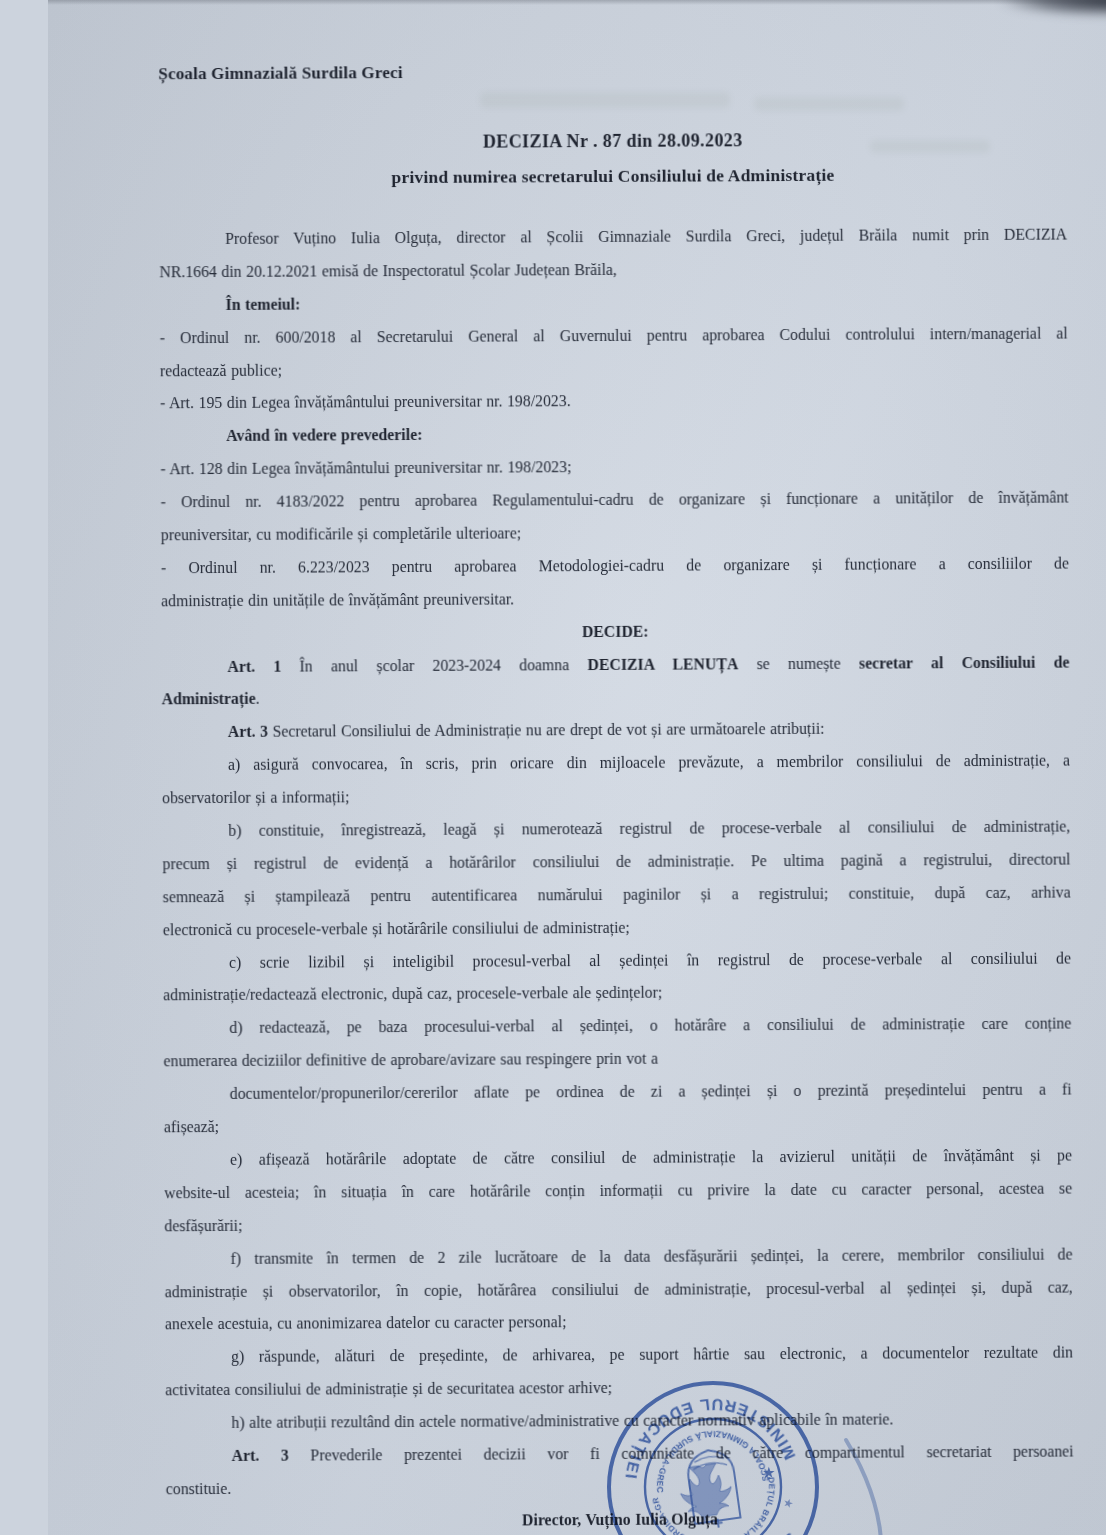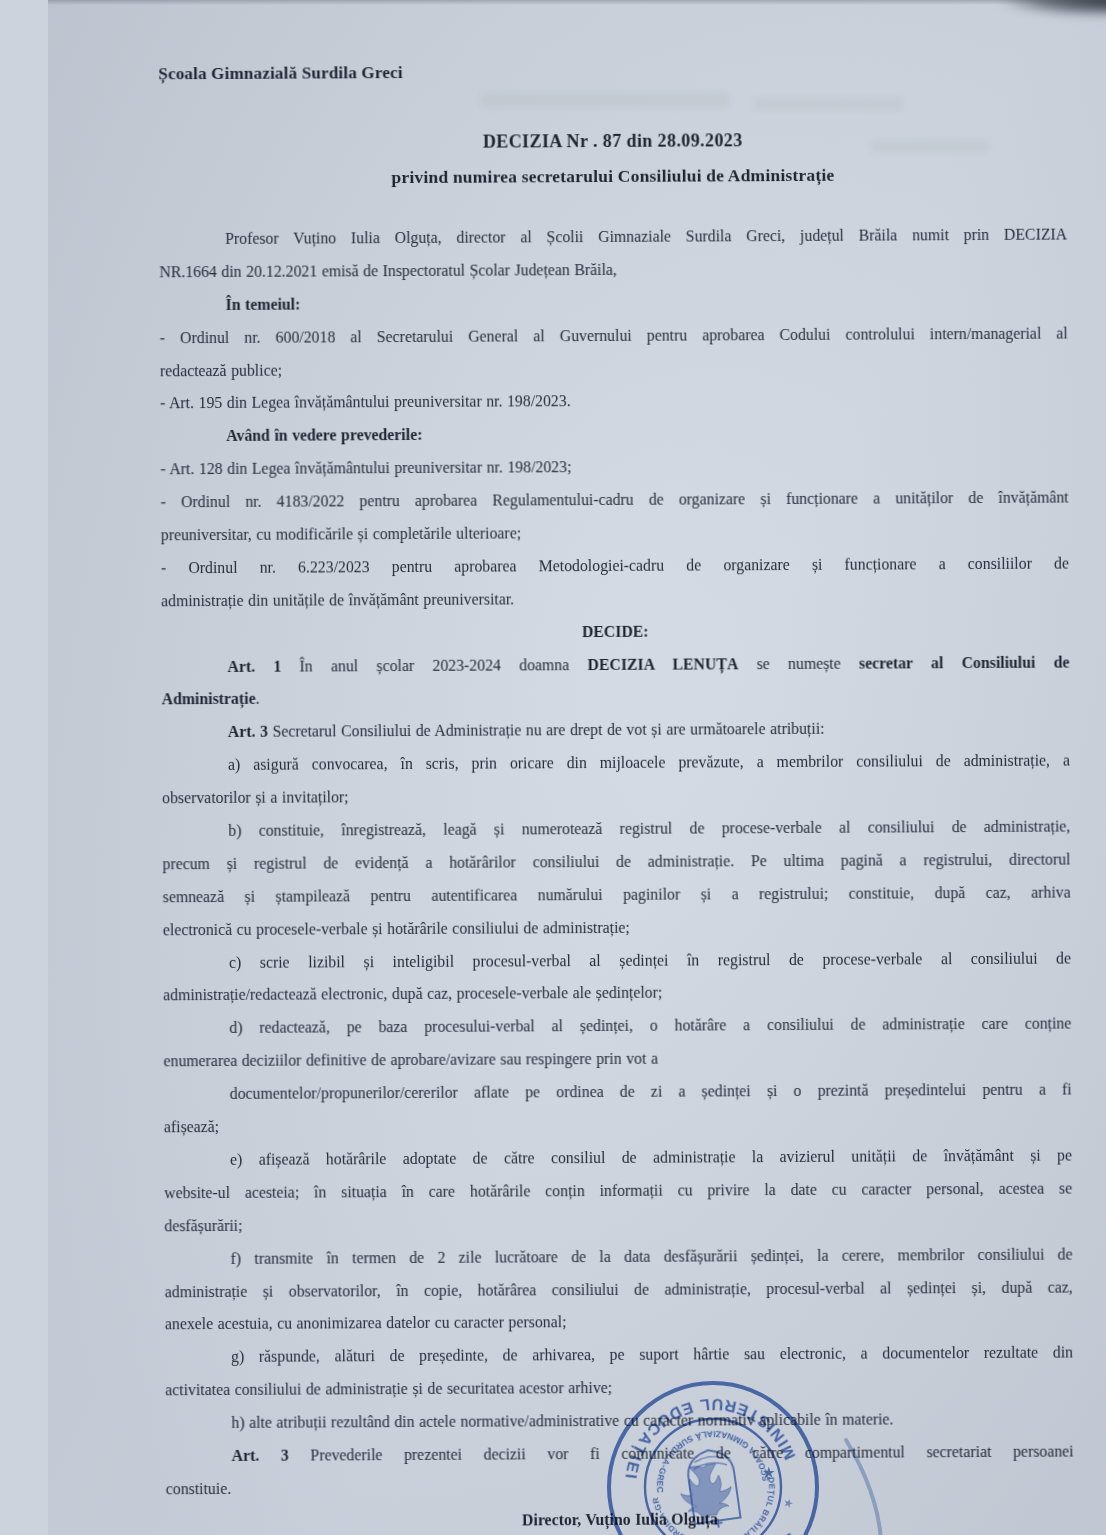--- a/index.html
+++ b/index.html
@@ -63,21 +63,21 @@
           <div class="line"><span>- Art. 128 din Legea învățământului preuniversitar nr. 198/2023;</span></div>
           <div class="line stretch"><span>- Ordinul nr. 4183/2022 pentru aprobarea Regulamentului-cadru de organizare și funcționare a unităților de învățământ</span></div>
           <div class="line"><span>preuniversitar, cu modificările și completările ulterioare;</span></div>
           <div class="line stretch"><span>- Ordinul nr. 6.223/2023 pentru aprobarea Metodologiei-cadru de organizare și funcționare a consiliilor de</span></div>
           <div class="line"><span>administrație din unitățile de învățământ preuniversitar.</span></div>
           <div class="line center"><span class="b">DECIDE:</span></div>
           <div class="line stretch ind"><span class="b">Art. 1</span><span> În anul școlar 2023-2024 doamna </span><span class="b">DECIZIA LENUȚA</span><span> se numește </span><span class="b">secretar al Consiliului de</span></div>
           <div class="line"><span class="b">Administrație</span><span>.</span></div>
           <div class="line ind"><span class="b">Art. 3</span><span> Secretarul Consiliului de Administrație nu are drept de vot și are următoarele atribuții:</span></div>
           <div class="line stretch ind"><span>a) asigură convocarea, în scris, prin oricare din mijloacele prevăzute, a membrilor consiliului de administrație, a</span></div>
-          <div class="line"><span>observatorilor și a invitaților;</span></div>
+          <div class="line"><span>observatorilor și a informații;</span></div>
           <div class="line stretch ind"><span>b) constituie, înregistrează, leagă și numerotează registrul de procese-verbale al consiliului de administrație,</span></div>
           <div class="line stretch"><span>precum și registrul de evidență a hotărârilor consiliului de administrație. Pe ultima pagină a registrului, directorul</span></div>
           <div class="line stretch"><span>semnează și ștampilează pentru autentificarea numărului paginilor și a registrului; constituie, după caz, arhiva</span></div>
           <div class="line"><span>electronică cu procesele-verbale și hotărârile consiliului de administrație;</span></div>
           <div class="line stretch ind"><span>c) scrie lizibil și inteligibil procesul-verbal al ședinței în registrul de procese-verbale al consiliului de</span></div>
           <div class="line"><span>administrație/redactează electronic, după caz, procesele-verbale ale ședințelor;</span></div>
           <div class="line stretch ind"><span>d) redactează, pe baza procesului-verbal al ședinței, o hotărâre a consiliului de administrație care conține</span></div>
           <div class="line"><span>enumerarea deciziilor definitive de aprobare/avizare sau respingere prin vot a</span></div>
           <div class="line stretch ind"><span>documentelor/propunerilor/cererilor aflate pe ordinea de zi a ședinței și o prezintă președintelui pentru a fi</span></div>
           <div class="line"><span>afișează;</span></div>

